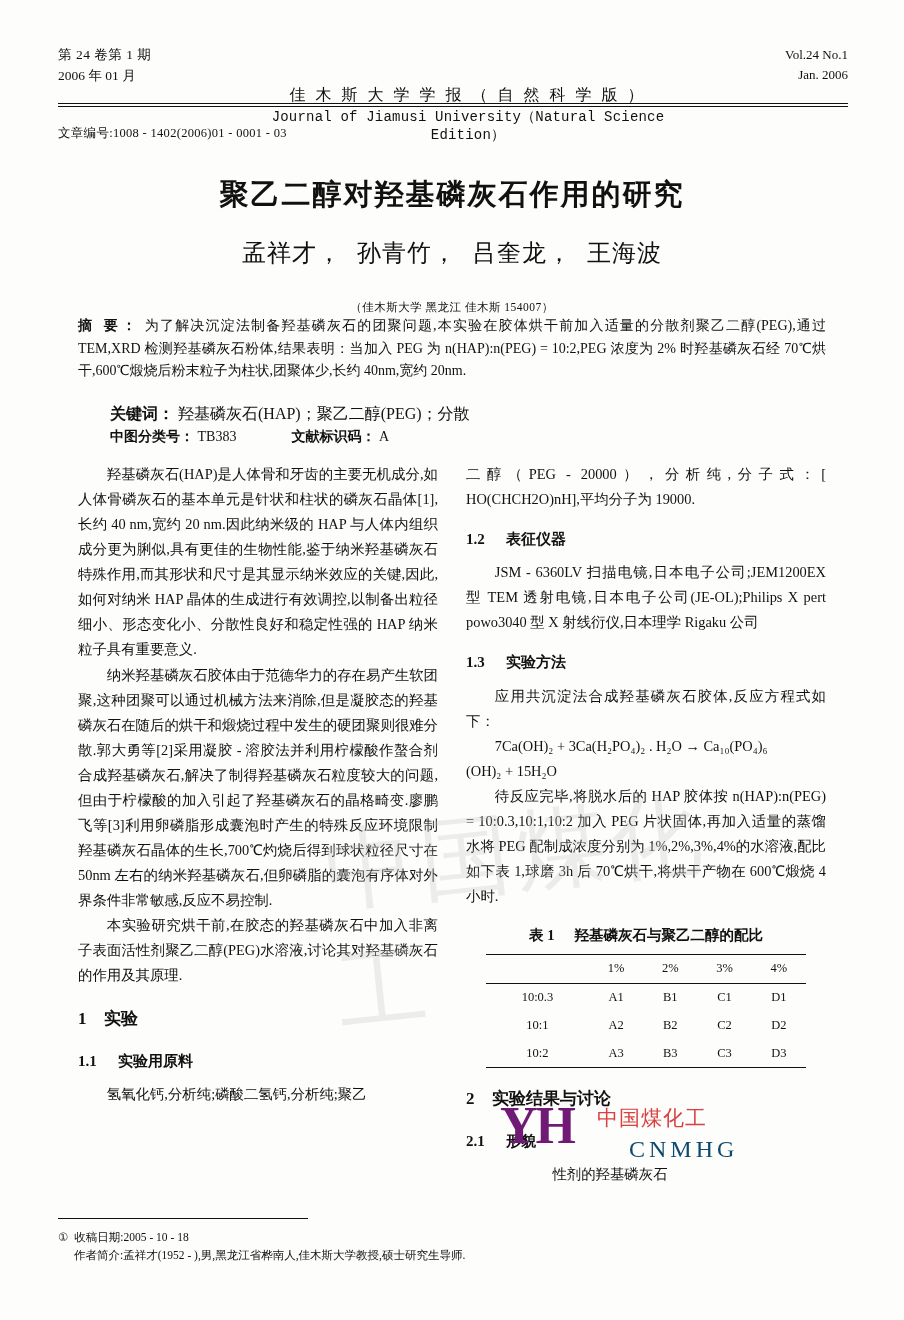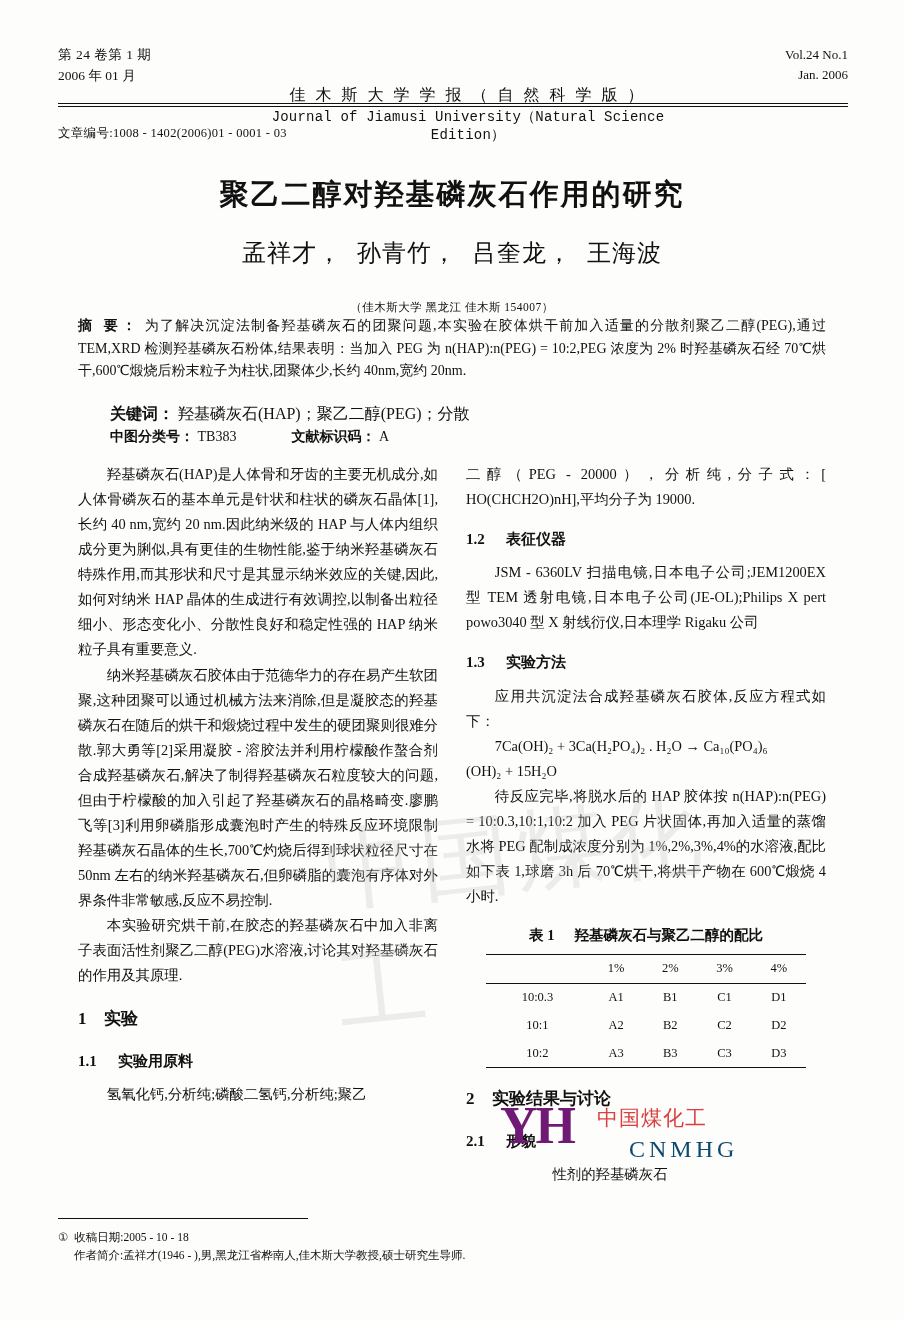--- a/index.html
+++ b/index.html
@@ -274,16 +274,16 @@
     <div class="wm-logo">YH</div>
     <div class="wm-cn">中国煤化工</div>
     <div class="wm-en">CNMHG</div>
   </div>
 
   <div class="fn-rule"></div>
   <div class="footnote">
     <div>
       <span class="mark">①</span><span>收稿日期:2005 - 10 - 18</span>
     </div>
-    <div class="l2">作者简介:孟祥才(1946 - ),男,黑龙江省桦南人,佳木斯大学教授,硕士研究生导师.</div>
+    <div class="l2">作者简介:孟祥才(1952 - ),男,黑龙江省桦南人,佳木斯大学教授,硕士研究生导师.</div>
   </div>
 
 </div>
 
 </body></html>

